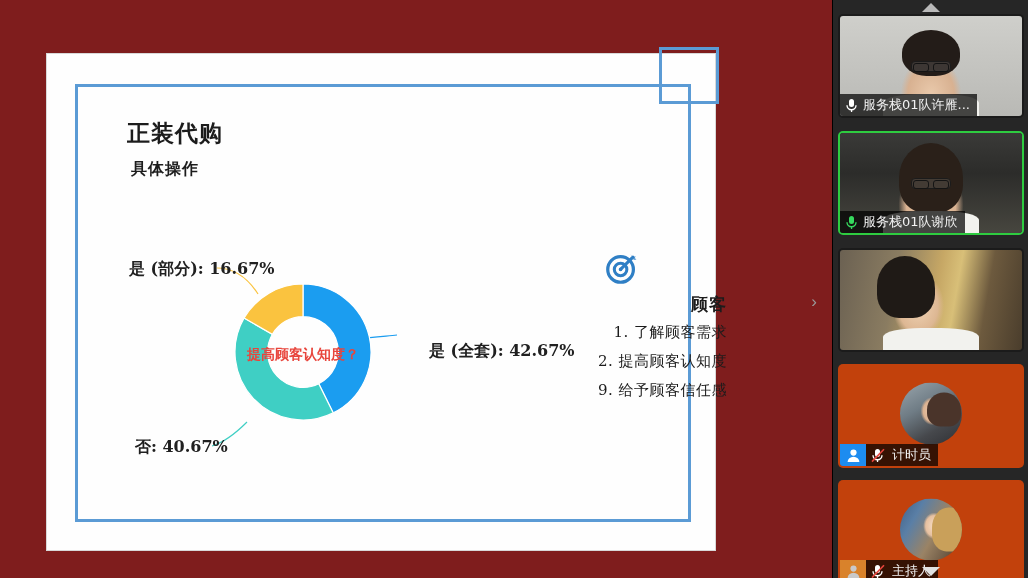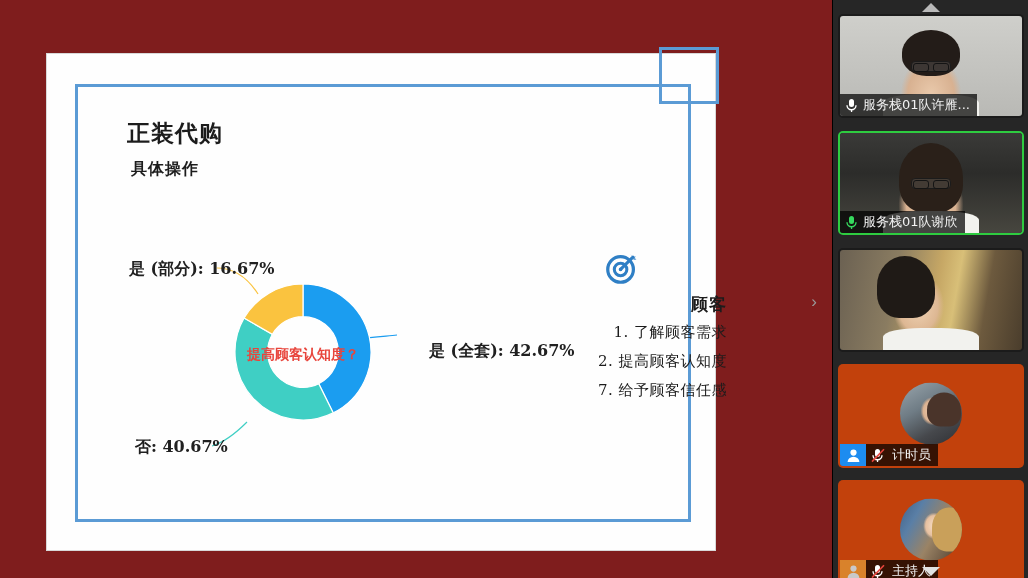--- a/index.html
+++ b/index.html
@@ -349,21 +349,21 @@
           <circle cx="18.5" cy="21.5" r="13.5" fill="none" stroke="#2f7fc5" stroke-width="3.4"></circle>
           <circle cx="18.5" cy="21.5" r="6.6" fill="none" stroke="#2f7fc5" stroke-width="3.2"></circle>
           <circle cx="18.5" cy="21.5" r="1.9" fill="#2f7fc5"></circle>
           <path d="M18.5,21.5 L31.5,8.5" stroke="#2f7fc5" stroke-width="3.2" stroke-linecap="round"></path>
           <path d="M28.5,5.5 L31.5,8.5 L34.5,8.0 L31.8,11.4 L35.2,11.0 Z" fill="#2f7fc5"></path>
         </svg>
         <div class="content-head">顾客</div>
         <ul class="content-list">
           <li>1. 了解顾客需求</li>
           <li>2. 提高顾客认知度</li>
-          <li>7. 给予顾客信任感</li>
+          <li>9. 给予顾客信任感</li>
         </ul>
       </div>
     </div>
 
     <div id="collapse-chevron">›</div>
   </div>
 
   <div id="filmstrip">
 
     <div class="scroll-arrow up">

